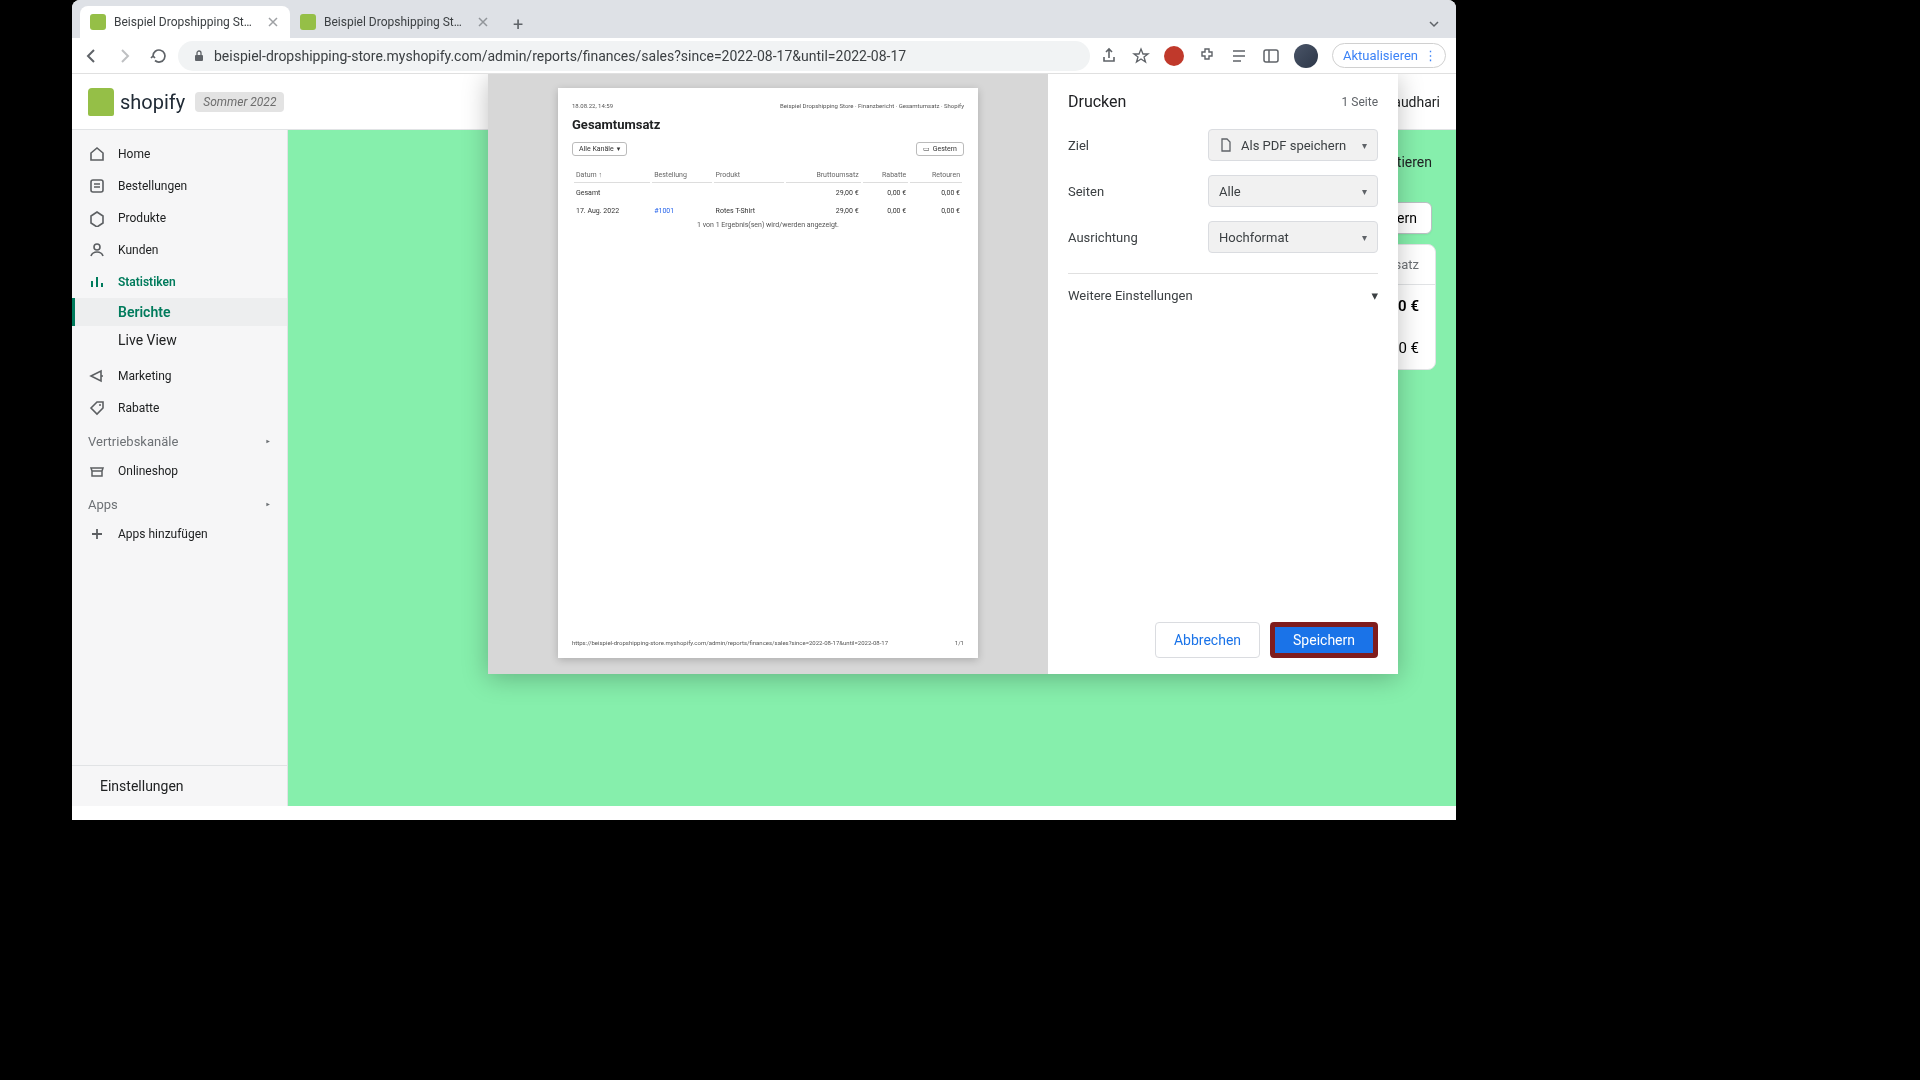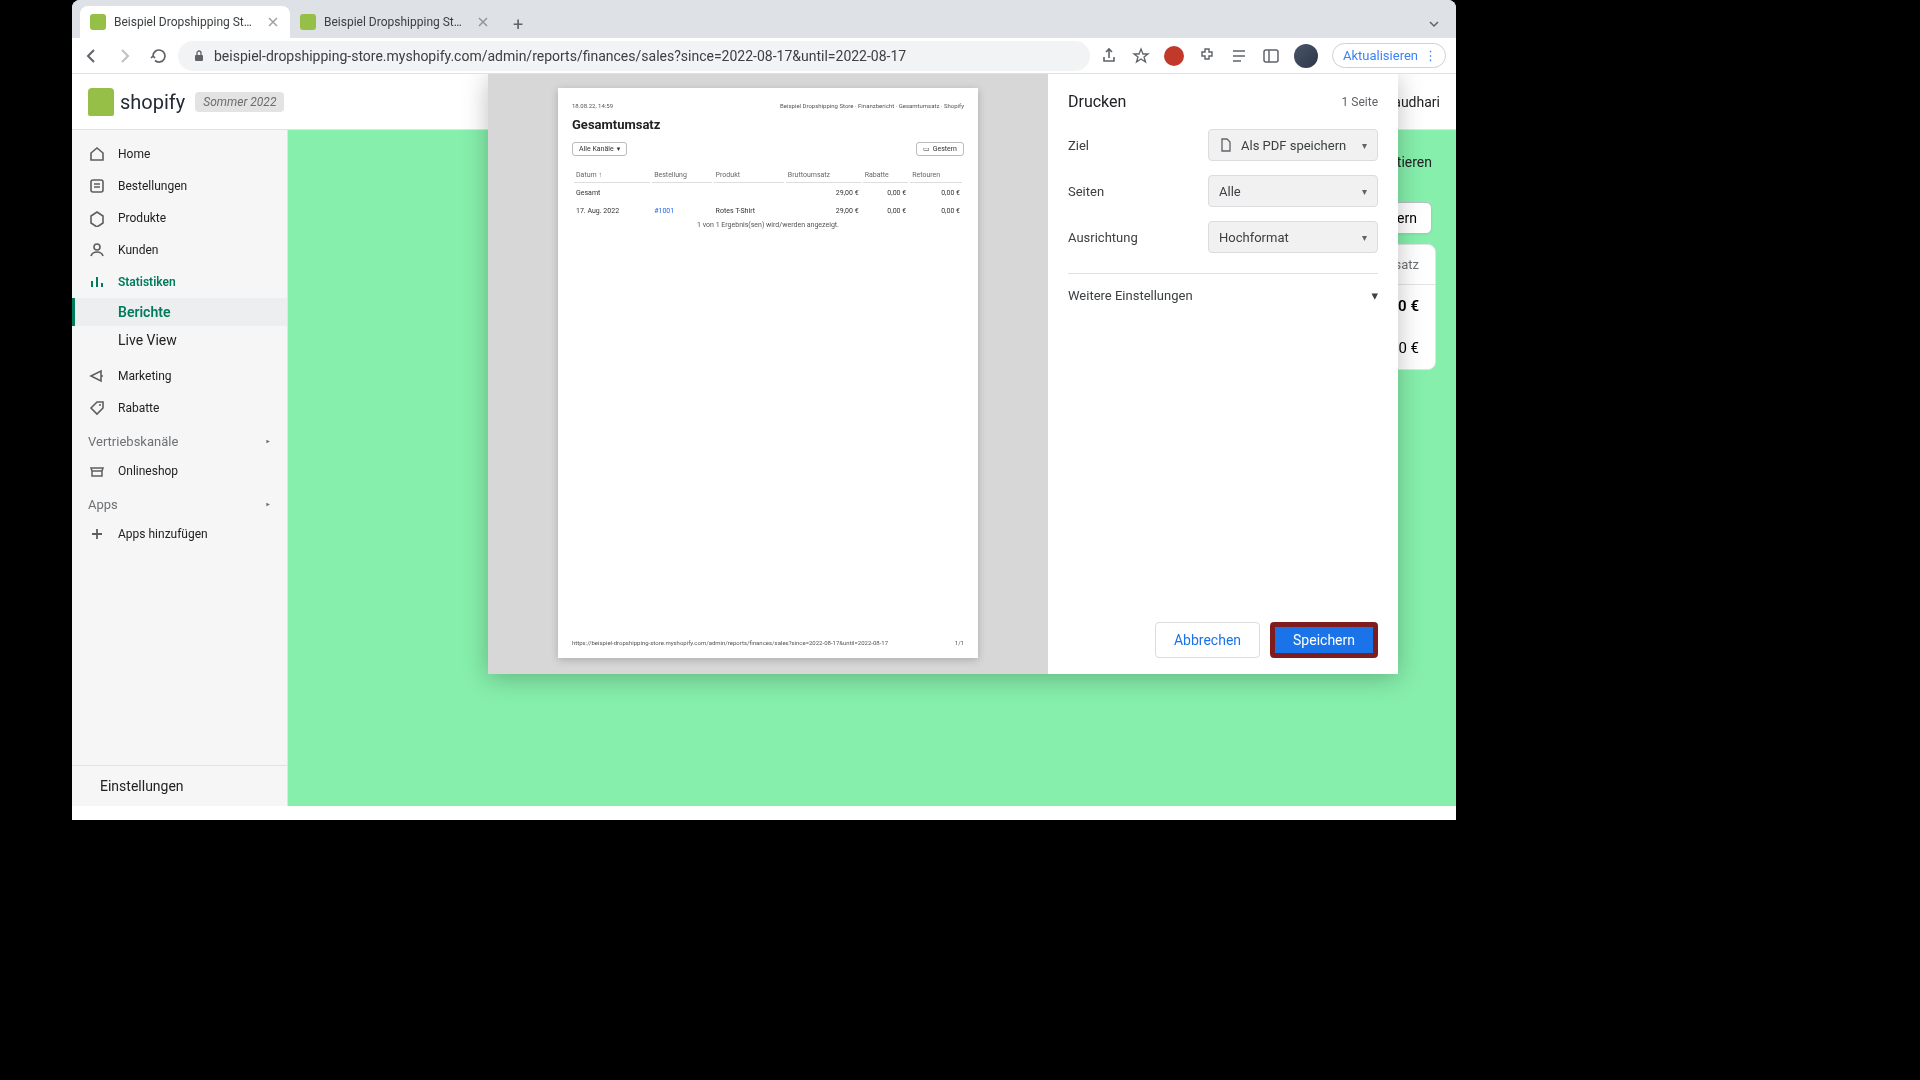--- a/index.html
+++ b/index.html
@@ -68,21 +68,21 @@
 
 .print-dialog{position:absolute;left:200px;top:0;width:910px;height:600px;background:#fff;box-shadow:0 4px 24px rgba(0,0,0,.25);display:flex;z-index:10}
 .preview-pane{flex:1;background:#d7d7d7;padding:14px;display:flex;align-items:flex-start;justify-content:center}
 .page-preview{width:420px;height:570px;background:#fff;box-shadow:0 2px 8px rgba(0,0,0,.2);padding:14px 14px;font-size:7px;color:#333;position:relative}
 .pv-meta{display:flex;justify-content:space-between;font-size:6px;color:#555;margin-bottom:8px}
 .pv-title{font-size:13px;font-weight:700;color:#202223;margin-bottom:10px}
 .pv-controls{display:flex;justify-content:space-between;margin-bottom:10px}
 .pv-chip{border:1px solid #bbb;border-radius:3px;padding:2px 6px;font-size:7px;display:flex;align-items:center;gap:3px}
 .pv-table{width:100%;font-size:7px}
 .pv-table th{text-align:left;font-weight:400;color:#666;padding:3px 2px;border-bottom:1px solid #ddd}
-.pv-table th.r{}
+.pv-table th.r{text-align:right}
 .pv-table td{padding:4px 2px}
 .pv-table td.r{text-align:right}
 .pv-table .bold td{font-weight:400}
 .pv-table a{color:#2563eb;text-decoration:none}
 .pv-note{text-align:center;font-size:7px;color:#555;}
 .pv-footer{position:absolute;bottom:12px;left:14px;right:14px;display:flex;justify-content:space-between;font-size:6px;color:#555}
 
 .options-pane{width:350px;padding:18px 20px;display:flex;flex-direction:column;position:relative}
 .opt-head{display:flex;justify-content:space-between;align-items:center;margin-bottom:18px}
 .opt-head .t{font-size:16px;color:#202124}

